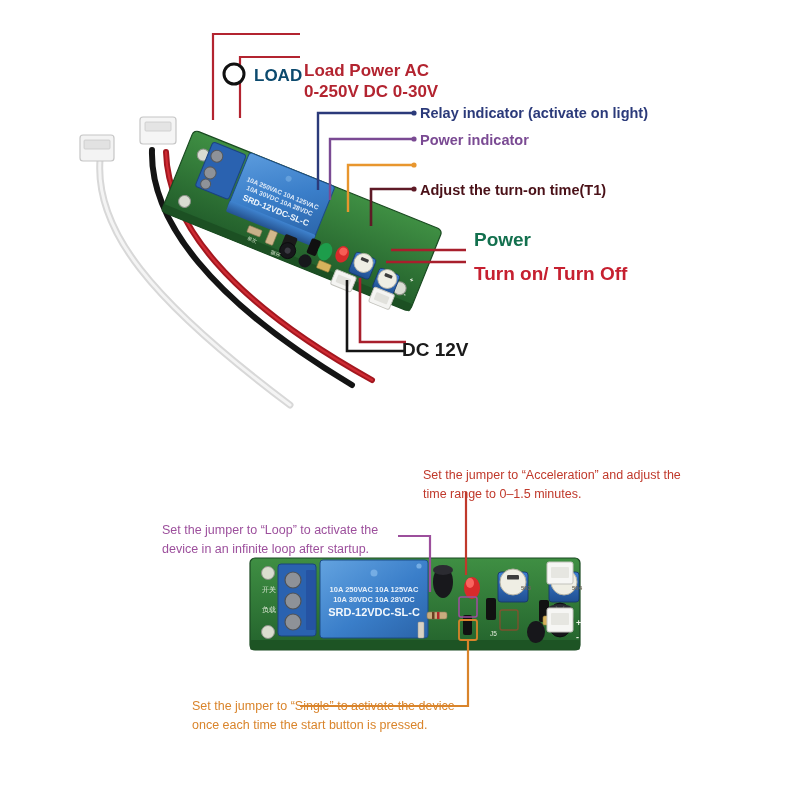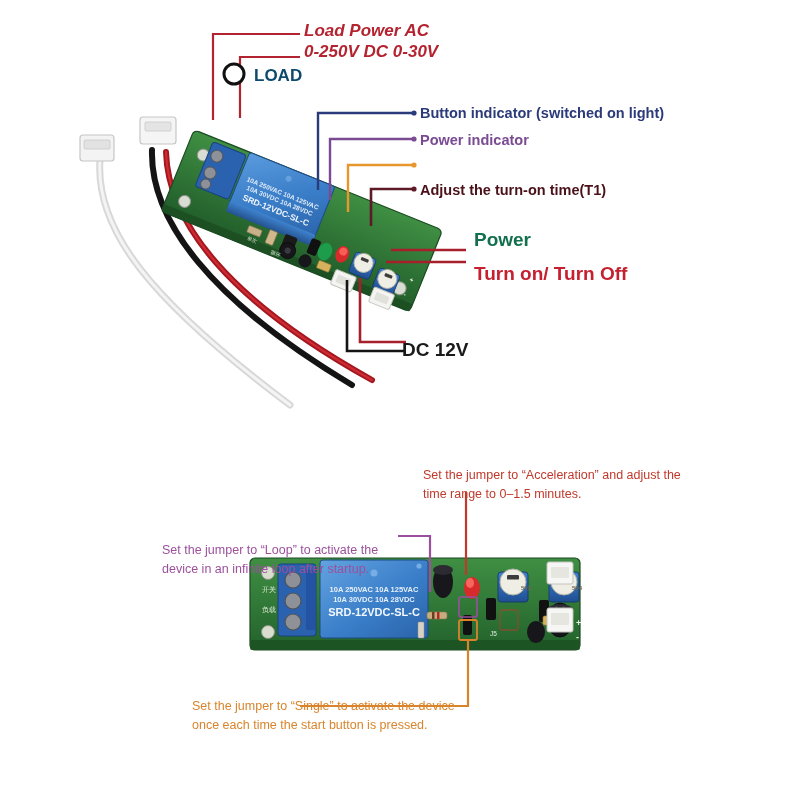--- a/index.html
+++ b/index.html
@@ -1,20 +1,20 @@
 <!DOCTYPE html>
 <html><head>
 <meta charset="utf-8">
 <style>
   html,body{margin:0;padding:0;background:#ffffff;}
   body{width:800px;height:800px;overflow:hidden;font-family:"Liberation Sans",sans-serif;}
   #stage{position:relative;width:800px;height:800px;background:#ffffff;}
   .abs{position:absolute;}
   .lbl{position:absolute;white-space:nowrap;font-weight:bold;line-height:1.25;}
-  .ital{font-style:italic;}
+  .ital{margin-top:40px;}
   .para{position:absolute;font-weight:normal;line-height:1.5;white-space:pre-line;}
   svg{display:block;}
 </style>
 </head>
 <body>
 
 <div id="stage">
 
   <svg class="abs" style="left:0;top:0" width="800" height="420">
     <defs>
@@ -144,21 +144,21 @@
     </g>
   </svg>
 
   <div class="lbl ital" style="left:304px;top:20px;color:#b32430;font-size:17px;">
     <div>Load Power AC</div>
     <div>0-250V DC 0-30V</div>
   </div>
 
   <div class="lbl" style="left:248px;top:65px;color:#0c4a6e;font-size:17px;margin-left:6px;">LOAD</div>
 
-  <div class="lbl" style="left:420px;top:104px;color:#2b3a7a;font-size:14.5px;">Button indicator (switched on light)</div>
+  <div class="lbl" style="left:420px;top:104px;color:#2b3a7a;font-size:14.5px;">Relay indicator (activate on light)</div>
 
   <div class="lbl" style="left:420px;top:131px;color:#7a4a93;font-size:14.5px;">Power indicator</div>
 
 
   <div class="lbl" style="left:420px;top:181px;color:#4a1118;font-size:14.5px;">Adjust the turn-on time(T1)</div>
 
   <div class="lbl" style="left:474px;top:228px;color:#13704e;font-size:19px;">Power</div>
 
   <div class="lbl" style="left:474px;top:262px;color:#c62030;font-size:19px;">Turn on/ Turn Off</div>
 
@@ -258,19 +258,19 @@
       <path d="M398 96 L430 96 L430 152" stroke="#9c4f9c" stroke-width="2.2" fill="none"></path>
     </g>
     <g>
       <path d="M468 200 L468 266 L300 266" stroke="#d9842b" stroke-width="2.2" fill="none"></path>
     </g>
   </svg>
 
   <div class="para" style="left:423px;top:466px;color:#c0392b;font-size:12.5px;width:300px;">Set the jumper to “Acceleration” and adjust the
 time range to 0–1.5 minutes.</div>
 
-  <div class="para" style="left:162px;top:521px;color:#9c4f9c;font-size:12.5px;width:260px;margin-top:20px;">Set the jumper to “Loop” to activate the
+  <div class="para" style="left:162px;top:521px;color:#9c4f9c;font-size:12.5px;width:260px;">Set the jumper to “Loop” to activate the
 device in an infinite loop after startup.</div>
 
   <div class="para" style="left:192px;top:697px;color:#d9842b;font-size:12.5px;width:290px;">Set the jumper to “Single” to activate the device
 once each time the start button is pressed.</div>
 
 </div>
 
 </body></html>

